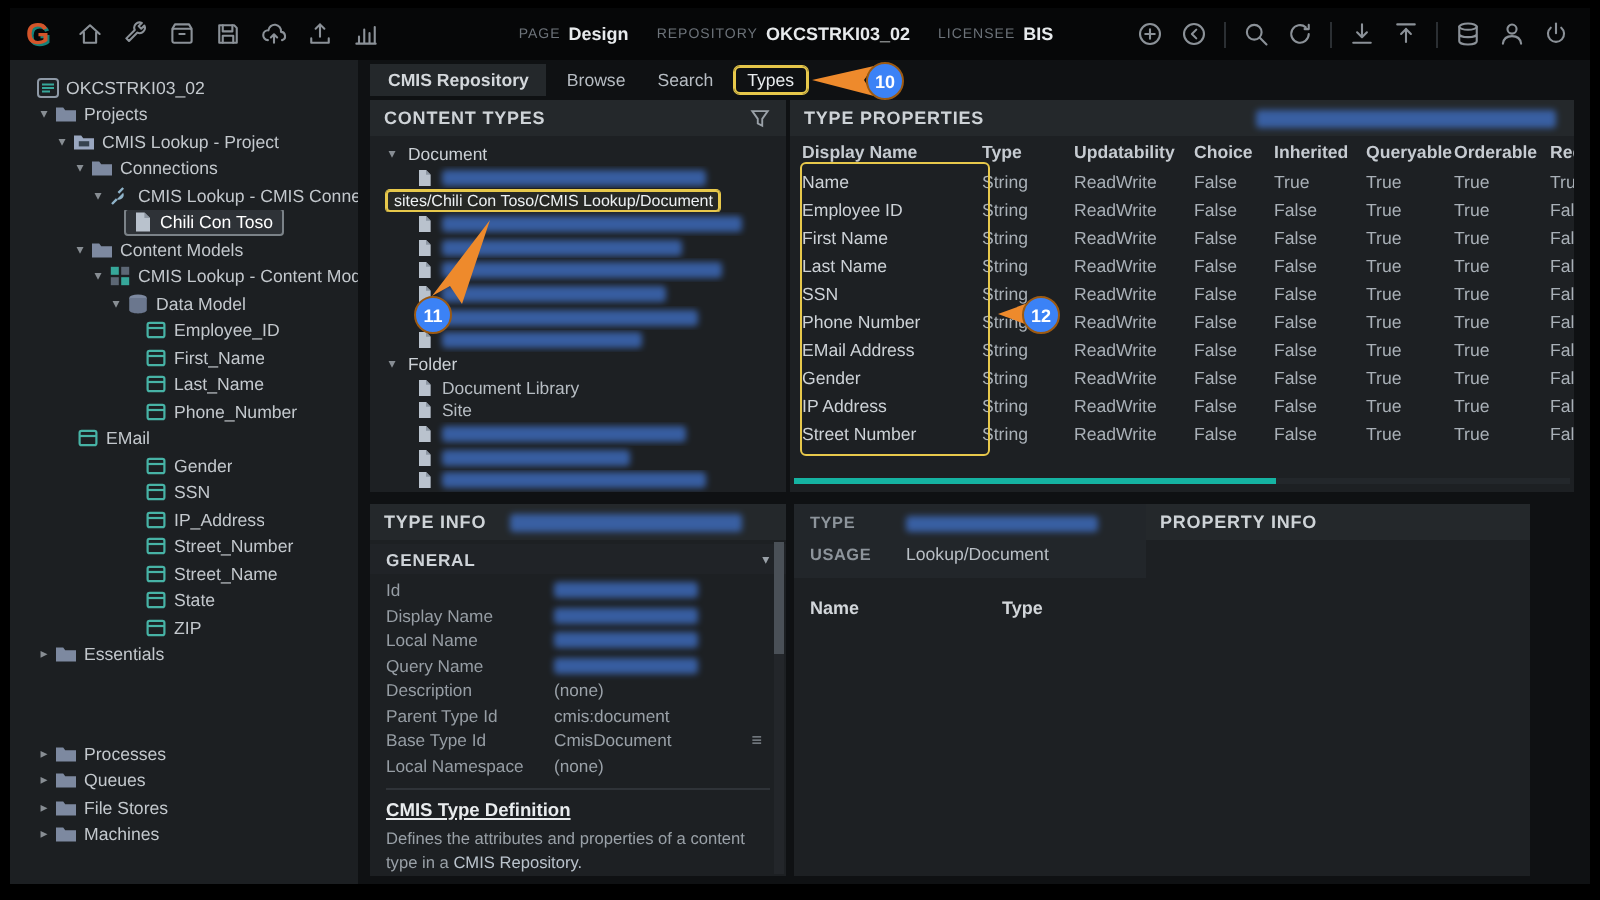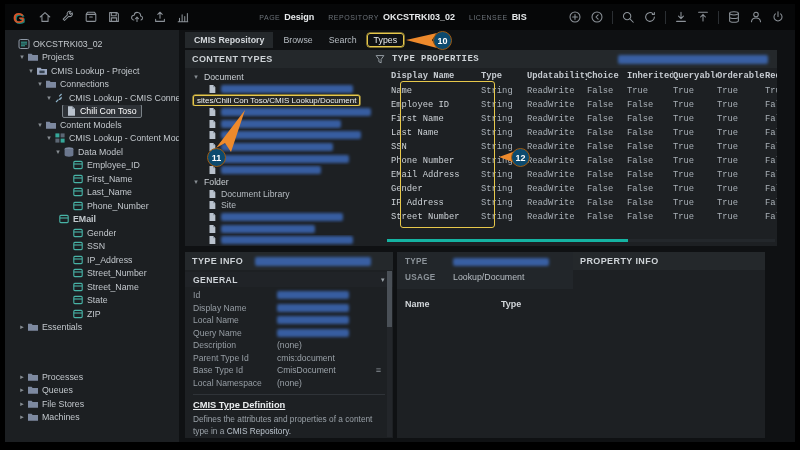--- a/index.html
+++ b/index.html
@@ -33,21 +33,21 @@
   
   .main{position:absolute;left:174px;top:26px;width:616px;height:412px;background:#0f1113;}
   .tabbar{position:absolute;left:0;top:0;width:100%;height:20px;display:flex;align-items:center;gap:4px;padding-left:6px;}
   .tab{font-size:8.8px;color:#b6bcc2;padding:2px 6px;white-space:nowrap;}
   .tab.tmain{background:#24282b;color:#d4d8dc;padding:3px 9px;font-weight:700;}
   .tab.ytab{border:1px solid #e7c84b;box-shadow:0 0 0 .5px #e7c84b;border-radius:3px;color:#e9ecee;padding:1px 6px;}
 
   .panel{position:absolute;background:#1d2023;overflow:hidden;}
   .phead{height:18px;background:#24282b;display:flex;align-items:center;gap:4px;padding:0 7px;font-size:9px;font-weight:700;letter-spacing:.4px;color:#ced3d7;}
   .p-ct{left:6px;top:20px;width:208px;height:196px;}
-  .p-tp{left:206px;top:20px;width:392px;height:196px;font-family:Liberation Mono, monospace;}
+  .p-tp{left:216px;top:20px;width:392px;height:196px;}
   .p-ti{left:6px;top:222px;width:208px;height:186px;}
   .p-tu{left:218px;top:222px;width:196px;height:186px;}
   .p-pi{left:394px;top:222px;width:192px;height:186px;}
 
   
   .clist{padding-top:3px;}
   .crow{display:flex;align-items:center;height:11.7px;font-size:8.7px;color:#b7bdc3;gap:4px;padding-left:22px;white-space:nowrap;overflow:hidden;}
   .crow.group{padding-left:7px;color:#ccd1d6;}
   .crow .arr{flex:0 0 8px;}
   .crow .ticn{width:10px;height:10px;flex:0 0 10px;margin:0;}
@@ -89,21 +89,21 @@
   .tucol{font-size:9px;font-weight:700;color:#d2d6da;}
   .tucol.n{width:96px;}
 
   
   .blurbar{display:inline-block;height:8px;border-radius:2px;background:#3f6fc4;filter:blur(1.6px);opacity:.78;}
   .hb{width:150px;margin-left:auto;margin-right:2px;height:9px;}
   .hb2{width:116px;margin-left:8px;height:9px;}
   .overlay{position:absolute;left:0;top:0;z-index:26;pointer-events:none;}
   .ybox{position:absolute;border:1.5px solid #e7c84b;border-radius:3px;z-index:22;pointer-events:none;}
   .colbox{left:400px;top:81px;width:95px;height:147px;}
-  .callout{position:absolute;width:19px;height:19px;border-radius:50%;background:#0c4a6e;border:1px solid #9c5a12;z-index:30;display:flex;align-items:center;justify-content:center;pointer-events:none;}
+  .callout{position:absolute;width:19px;height:19px;border-radius:50%;background:#3b82f6;border:1px solid #9c5a12;z-index:30;display:flex;align-items:center;justify-content:center;pointer-events:none;}
   .callout span{font-size:9px;font-weight:700;color:#fff;}
   .funnel{margin-left:auto;display:inline-flex;}
   .funnel svg{width:12px;height:12px;}
 </style>
 </head>
 <body>
 
 <div class="frame">
   <div class="app">
 
@@ -363,21 +363,21 @@
           <span class="twrap">
             <span class="ticn">
               <svg viewBox="0 0 12 12">
                 <rect x="1.8" y="2.4" width="8.4" height="7.2" rx="1" fill="none" stroke="#47b3a6" stroke-width="1.1"></rect>
                 <path d="M1.8 5h8.4" stroke="#47b3a6" stroke-width="1.1"></path>
               </svg>
             </span>
             <span class="tlbl">Phone_Number</span>
           </span>
         </div>
-        <div class="trow" style="padding-left: 44px; font-weight: bold;">
+        <div class="trow" style="padding-left: 24px;">
           <span class="arr"></span>
           <span class="twrap">
             <span class="ticn">
               <svg viewBox="0 0 12 12">
                 <rect x="1.8" y="2.4" width="8.4" height="7.2" rx="1" fill="none" stroke="#47b3a6" stroke-width="1.1"></rect>
                 <path d="M1.8 5h8.4" stroke="#47b3a6" stroke-width="1.1"></path>
               </svg>
             </span>
             <span class="tlbl">EMail</span>
           </span>

